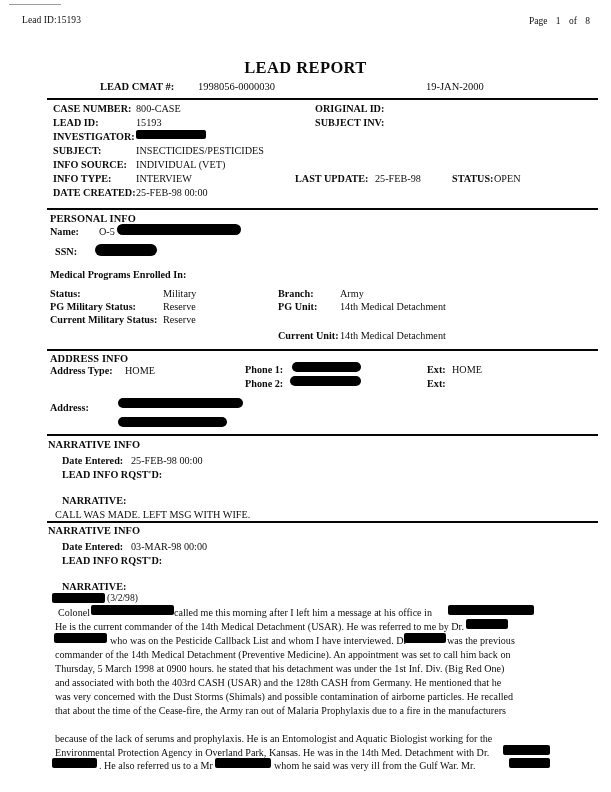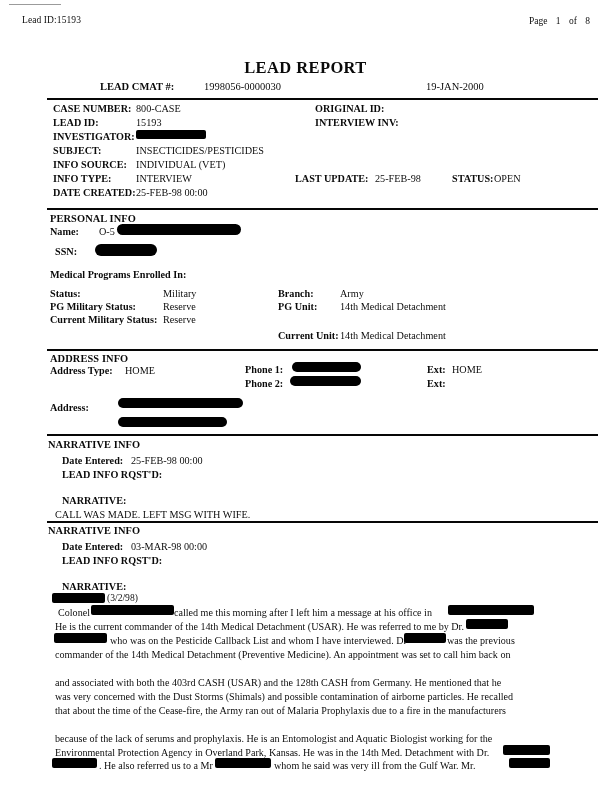--- a/index.html
+++ b/index.html
@@ -56,21 +56,21 @@
     position: absolute;
     left: 0; right: 0; top: 81px;
     height: 14px;
   }
   .cmat-label {
     position: absolute; left: 100px; top: 0;
     font-size: 10.5px; font-weight: bold;
     white-space: nowrap;
   }
   .cmat-value {
-    position: absolute; left: 204px; top: 0;
+    position: absolute; left: 198px; top: 0;
     font-size: 10.5px;
     white-space: nowrap;
   }
   .cmat-date {
     position: absolute; left: 426px; top: 0;
     font-size: 10.5px;
     white-space: nowrap;
   }
 
   
@@ -145,21 +145,21 @@
 
   <div class="rule thick" style="top:98px;"></div>
 
   <div class="f b" style="left:53px; top:103px;">CASE NUMBER:</div>
   <div class="f" style="left:136px; top:103px;">800-CASE</div>
   <div class="f b" style="left:315px; top:103px;">ORIGINAL ID:</div>
   <div class="f" style="left:400px; top:103px;"></div>
 
   <div class="f b" style="left:53px; top:117px;">LEAD ID:</div>
   <div class="f" style="left:136px; top:117px;">15193</div>
-  <div class="f b" style="left:315px; top:117px;">INTERVIEW INV:</div>
+  <div class="f b" style="left:315px; top:117px;">SUBJECT INV:</div>
   <div class="f" style="left:400px; top:117px;"></div>
 
   <div class="f b" style="left:53px; top:131px;">INVESTIGATOR:</div>
   <div class="redact sq" style="left:136px; top:130px; width:70px; height:9px;"></div>
 
   <div class="f b" style="left:53px; top:145px;">SUBJECT:</div>
   <div class="f" style="left:136px; top:145px;">INSECTICIDES/PESTICIDES</div>
 
   <div class="f b" style="left:53px; top:159px;">INFO SOURCE:</div>
   <div class="f" style="left:136px; top:159px;">INDIVIDUAL (VET)</div>
@@ -257,20 +257,21 @@
 
   <div class="narr-line" style="left:55px; top:621px;">He is the current commander of the 14th Medical Detachment (USAR).   He was referred to me by Dr.</div>
   <div class="redact sq" style="left:466px; top:619px; width:42px; height:10px;"></div>
 
   <div class="redact sq" style="left:54px; top:633px; width:53px; height:10px;"></div>
   <div class="narr-line" style="left:110px; top:635px;"> who was on the Pesticide Callback List and whom I have interviewed.  Dr</div>
   <div class="redact sq" style="left:404px; top:633px; width:42px; height:10px;"></div>
   <div class="narr-line" style="left:447px; top:635px;"> was the previous</div>
 
   <div class="narr-line" style="left:55px; top:649px;">commander of the 14th Medical Detachment (Preventive Medicine).  An appointment was set to call him back on</div>
+  <div class="narr-line" style="left:55px; top:663px;">Thursday, 5 March 1998 at 0900 hours.  he stated that his detachment was under the 1st Inf. Div. (Big Red One)</div>
   <div class="narr-line" style="left:55px; top:677px;">and associated with both the 403rd CASH (USAR) and the 128th CASH from Germany.  He mentioned that he</div>
   <div class="narr-line" style="left:55px; top:705px;">that about the time of the Cease-fire, the Army ran out of Malaria Prophylaxis due to a fire in the manufacturers</div>
   <div class="narr-line" style="left:55px; top:691px;">was very concerned with the Dust Storms (Shimals) and possible contamination of airborne particles.  He recalled</div>
   <div class="narr-line" style="left:55px; top:733px;">because of the lack of serums and prophylaxis.  He is an Entomologist and Aquatic Biologist working for the</div>
 
   <div class="narr-line" style="left:55px; top:747px;">Environmental Protection Agency in Overland Park, Kansas. He was in the 14th Med. Detachment with Dr.</div>
   <div class="redact sq" style="left:503px; top:745px; width:47px; height:10px;"></div>
 
   <div class="redact sq" style="left:52px; top:758px; width:45px; height:10px;"></div>
   <div class="narr-line" style="left:99px; top:760px;">.  He also referred us to a Mr</div>

